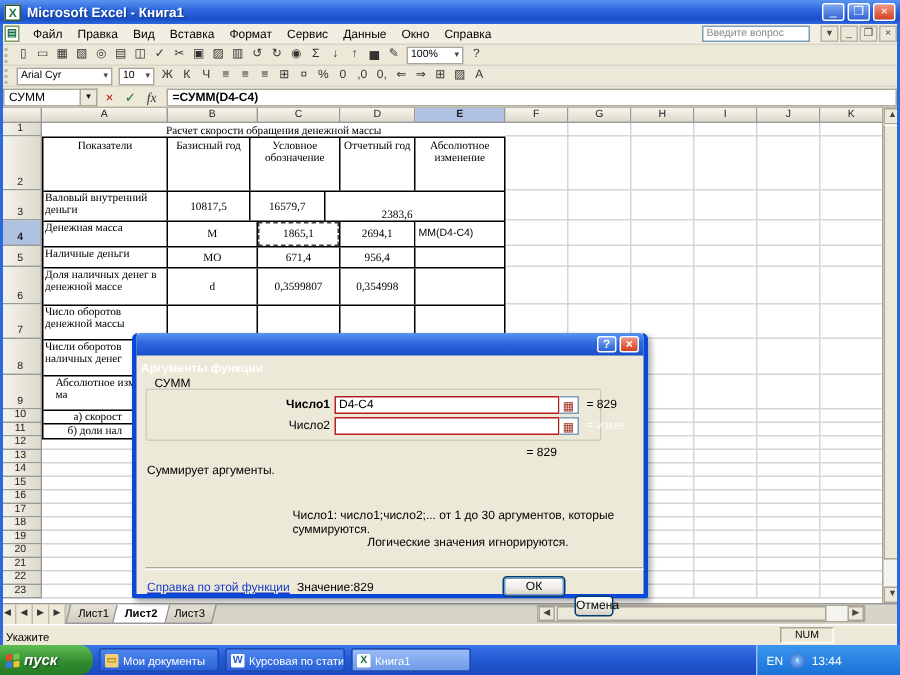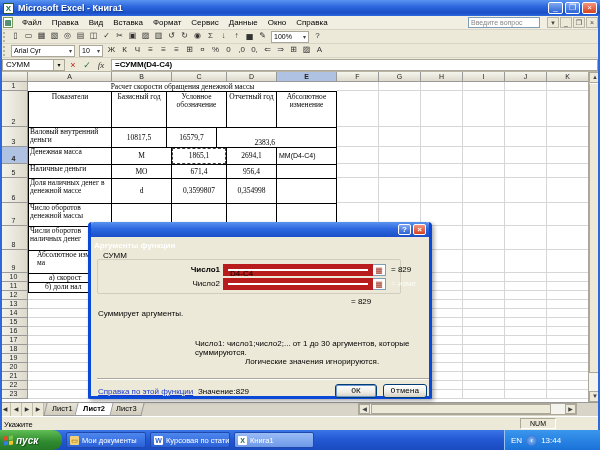--- a/index.html
+++ b/index.html
@@ -154,38 +154,38 @@
     background:linear-gradient(#7FA8F2,#2E64D4); }
   .dlg-btn.close { background:linear-gradient(#F29580,#D6401E); }
   .dlg-body { position:relative; width:100%; height:159px; font-size:8px; }
   .group { position:absolute; left:6px; top:22px; width:304px; height:35px;
     border:1px solid #D0CDBD; border-radius:2px; }
   .group-label { position:absolute; left:10px; top:14px; background:#ECE9D8; padding:0 2px; font-size:8px; }
   .argrow { position:absolute; height:13px; display:flex; align-items:center; }
   .arg1 { left:70px; top:26px; width:270px; } .arg2 { left:70px; top:40px; width:270px; }
   .arg-label { width:62px; text-align:right; padding-right:3px; }
   .arg1 .arg-label { font-weight:bold; }
-  .arg-input { width:150px; height:12px; background:#fff; border:5px solid #b91c1c; font-size:8px;
+  .arg-input { width:150px; height:12px; background:#fff; border:1px solid #b91c1c; font-size:8px;
     line-height:10px; padding-left:2px; }
   .collapse { width:13px; height:12px; background:#fff; border:1px solid #7F9DB9; border-left:0;
     font-size:8px; line-height:11px; text-align:center; color:#A03020; }
   .arg-res { padding-left:5px; } .arg-res.ghost { color:#FDFCF5; }
   .dlg-result { position:absolute; left:260px; top:60px; }
   .dlg-desc { position:absolute; left:7px; top:72px; }
   .dlg-hint { position:absolute; left:104px; top:102px; width:234px; line-height:9px; }
   .dlg-hint b { font-weight:normal;margin-top:16px; }
   .dlg-hint2 { position:absolute; left:104px; top:120px; width:234px; text-align:center; }
   .dlg-sep { position:absolute; left:6px; top:141px; width:332px; height:2px;
     border-top:1px solid #ACA899; border-bottom:1px solid #fff; }
   .dlg-link { position:absolute; left:7px; top:150px; color:#1A3AC8; text-decoration:underline; }
   .dlg-value { position:absolute; left:107px; top:150px; }
   .btn { position:absolute; top:147px; height:14px; border:1px solid #003C74; border-radius:3px;
-    background:linear-gradient(#FFFFFF,#ECEBE5 60%,#D8D0C0); font-size:8px; text-align:center; line-height:12px;font-family:Liberation Mono, monospace; }
+    background:linear-gradient(#FFFFFF,#ECEBE5 60%,#D8D0C0); font-size:8px; text-align:center; line-height:12px; }
   .btn.ok { left:244px; width:42px; box-shadow:0 0 0 1px #6E9AD0 inset; }
-  .btn.cancel { left:292px; width:44px; }
+  .btn.cancel { left:292px; width:26px;margin-top:13px; }
   
   .frame { position:absolute; top:16px; width:2px; height:414px; background:#2E68DF; z-index:20; }
   .frame.l { left:0; } .frame.r { right:0; }
 </style>
 </head>
 <body>
 
 <div class="screen">
 
   <div class="titlebar">

